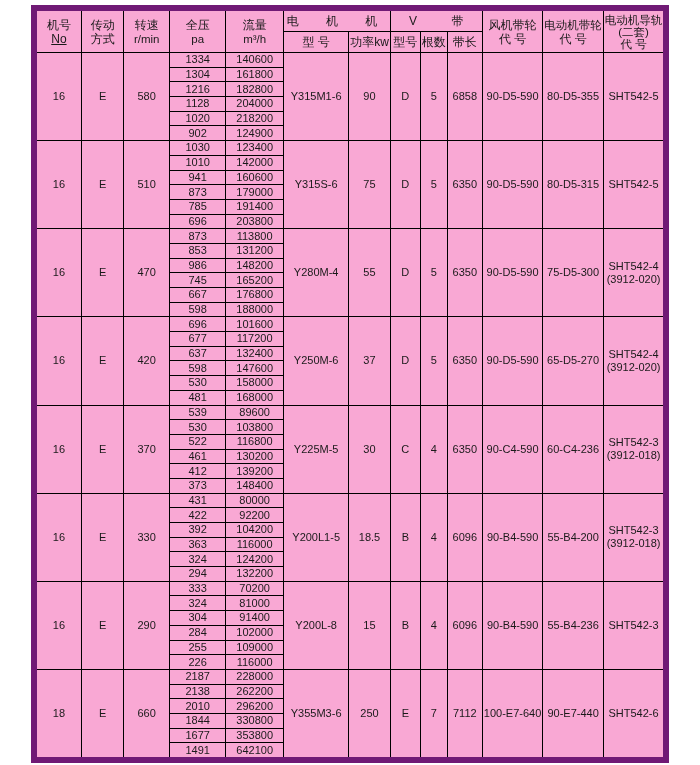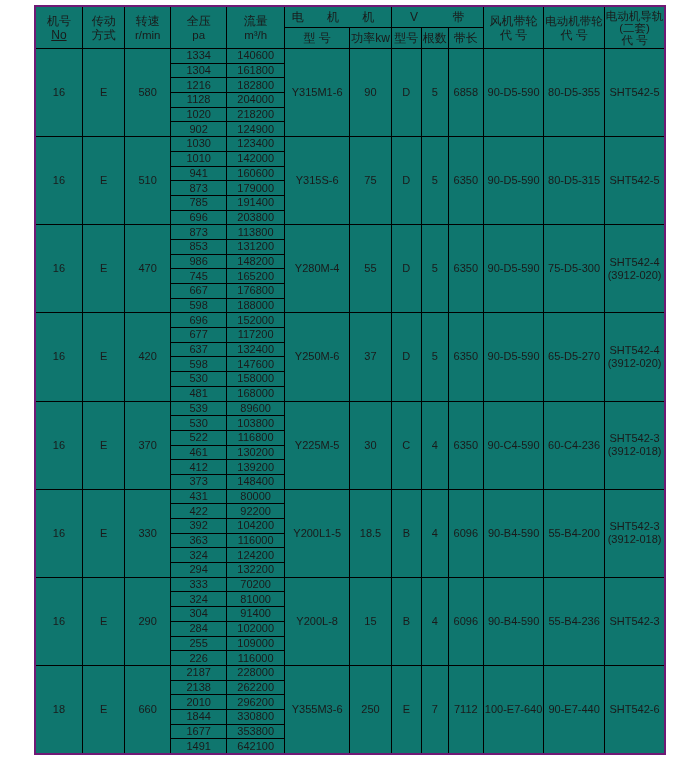--- a/index.html
+++ b/index.html
@@ -9,22 +9,22 @@
     width: 700px;
     height: 765px;
     overflow: hidden;
     font-family: "Liberation Sans", sans-serif;
     color: #1a1a1a;
   }
   table.spec {
     border-collapse: collapse;
     table-layout: fixed;
     margin: 5px auto 8px auto;
-    border: 2px solid #701a75;
-    background: #0f766e;
+    border: 6px solid #701a75;
+    background: #f9a8d4;
   }
   .spec th, .spec td {
     border: 1px solid #000;
     padding: 0 1px;
     text-align: center;
     vertical-align: middle;
     font-weight: normal;
     overflow: hidden;
     white-space: nowrap;
   }
@@ -38,21 +38,21 @@
     height: 13.7px;
     line-height: 13.7px;
   }
   .hdr-line { display: block; }
   .u-no { text-decoration: underline; }
   .vbelt-span {
     display: flex;
     justify-content: space-around;
     align-items: center;
   }
-  .motor-span { letter-spacing: 10px; text-indent: 10px; }
+  .motor-span { letter-spacing: 10px; text-indent: 10px; font-family: Liberation Mono, monospace; }
   .rail-line { display: block; line-height: 13px; }
   .small-hdr { font-size: 11.5px; }
 </style>
 </head>
 <body>
 
 <table class="spec">
   <colgroup>
     <col style="width:48px">
       <col style="width:42px">
@@ -373,21 +373,21 @@
         <td rowspan="6">
           <span class="rail-line">E</span>
         </td>
         <td rowspan="6">
           <span class="rail-line">420</span>
         </td>
         <td>
           <span class="rail-line">696</span>
         </td>
         <td>
-          <span class="rail-line">152000</span>
+          <span class="rail-line">101600</span>
         </td>
         <td rowspan="6">
           <span class="rail-line">Y250M-6</span>
         </td>
         <td rowspan="6">
           <span class="rail-line">37</span>
         </td>
         <td rowspan="6">
           <span class="rail-line">D</span>
         </td>

